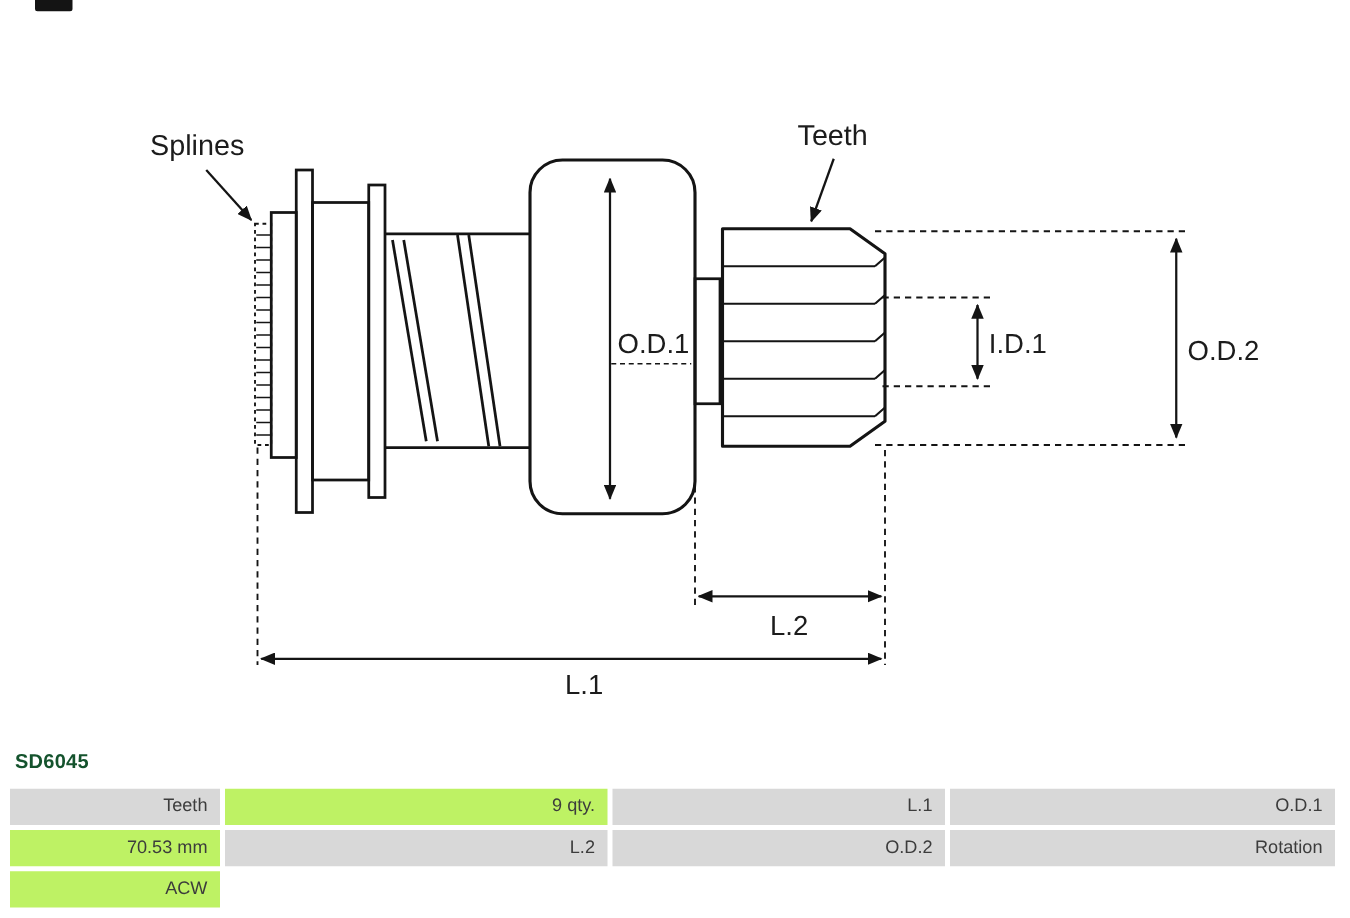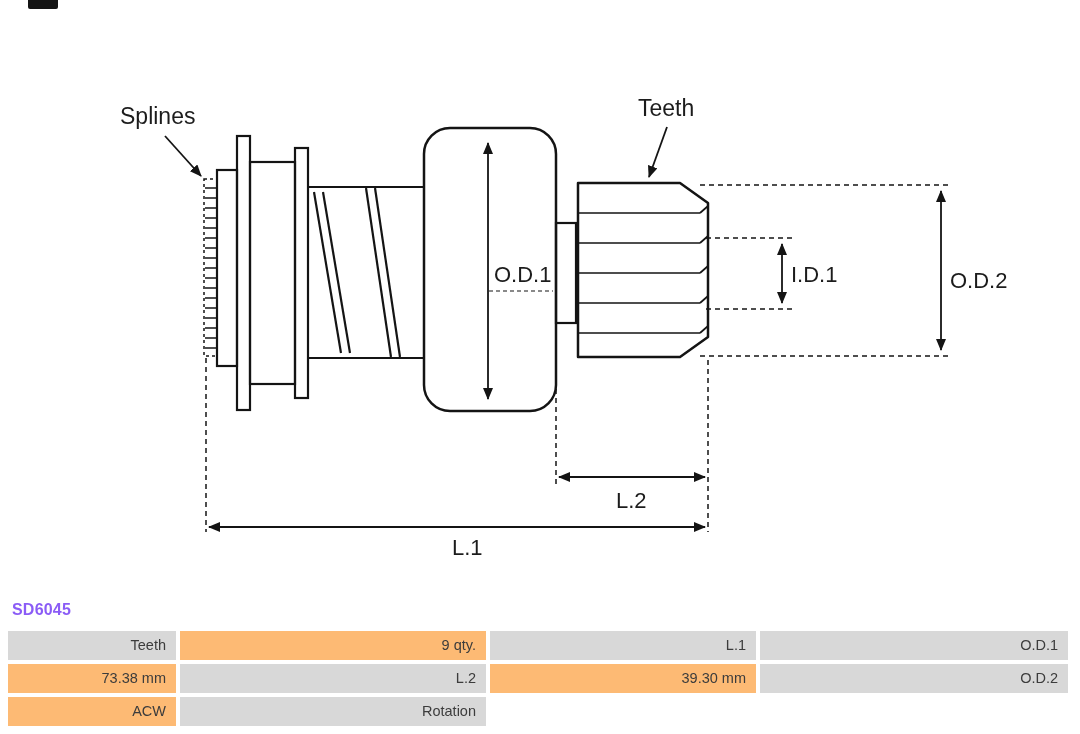--- a/index.html
+++ b/index.html
@@ -35,21 +35,21 @@
     color: #3c3c3c;
   }
   .cell {
     line-height: 29px;
     text-align: right;
     padding-right: 10px;
     white-space: nowrap;
     overflow: hidden;
   }
   .cell.label { background: #d8d8d8; }
-  .cell.value { background: #fdba74; }
+  .cell.value { background: #bef264; }
   svg text {
     font-family: "Liberation Sans", sans-serif;
     fill: #1c1c1c;
   }
 </style>
 </head>
 <body>
 
 <div class="top-marker"></div>
 
@@ -130,28 +130,27 @@
     <line x1="165" y1="136" x2="201" y2="176" stroke="#141414" stroke-width="1.8" marker-end="url(#arw)"></line>
   </g>
 
   <g>
     <text x="638" y="116" font-size="23">Teeth</text>
     <line x1="667" y1="127" x2="649" y2="177" stroke="#141414" stroke-width="1.8" marker-end="url(#arw)"></line>
   </g>
 </svg>
 </div>
 
-<div class="part-number" style="color: #8b5cf6;">SD6045</div>
+<div class="part-number" style="color: #14532d;">SD6045</div>
 
 <div class="spec-table">
   <div class="cell label">Teeth</div>
   <div class="cell value">9 qty.</div>
   <div class="cell label">L.1</div>
 
   <div class="cell label">O.D.1</div>
-  <div class="cell value">73.38 mm</div>
+  <div class="cell value">70.53 mm</div>
   <div class="cell label">L.2</div>
-  <div class="cell value">39.30 mm</div>
 
   <div class="cell label">O.D.2</div>
+  <div class="cell label">Rotation</div>
   <div class="cell value">ACW</div>
-  <div class="cell label">Rotation</div>
 </div>
 
 </body></html>

